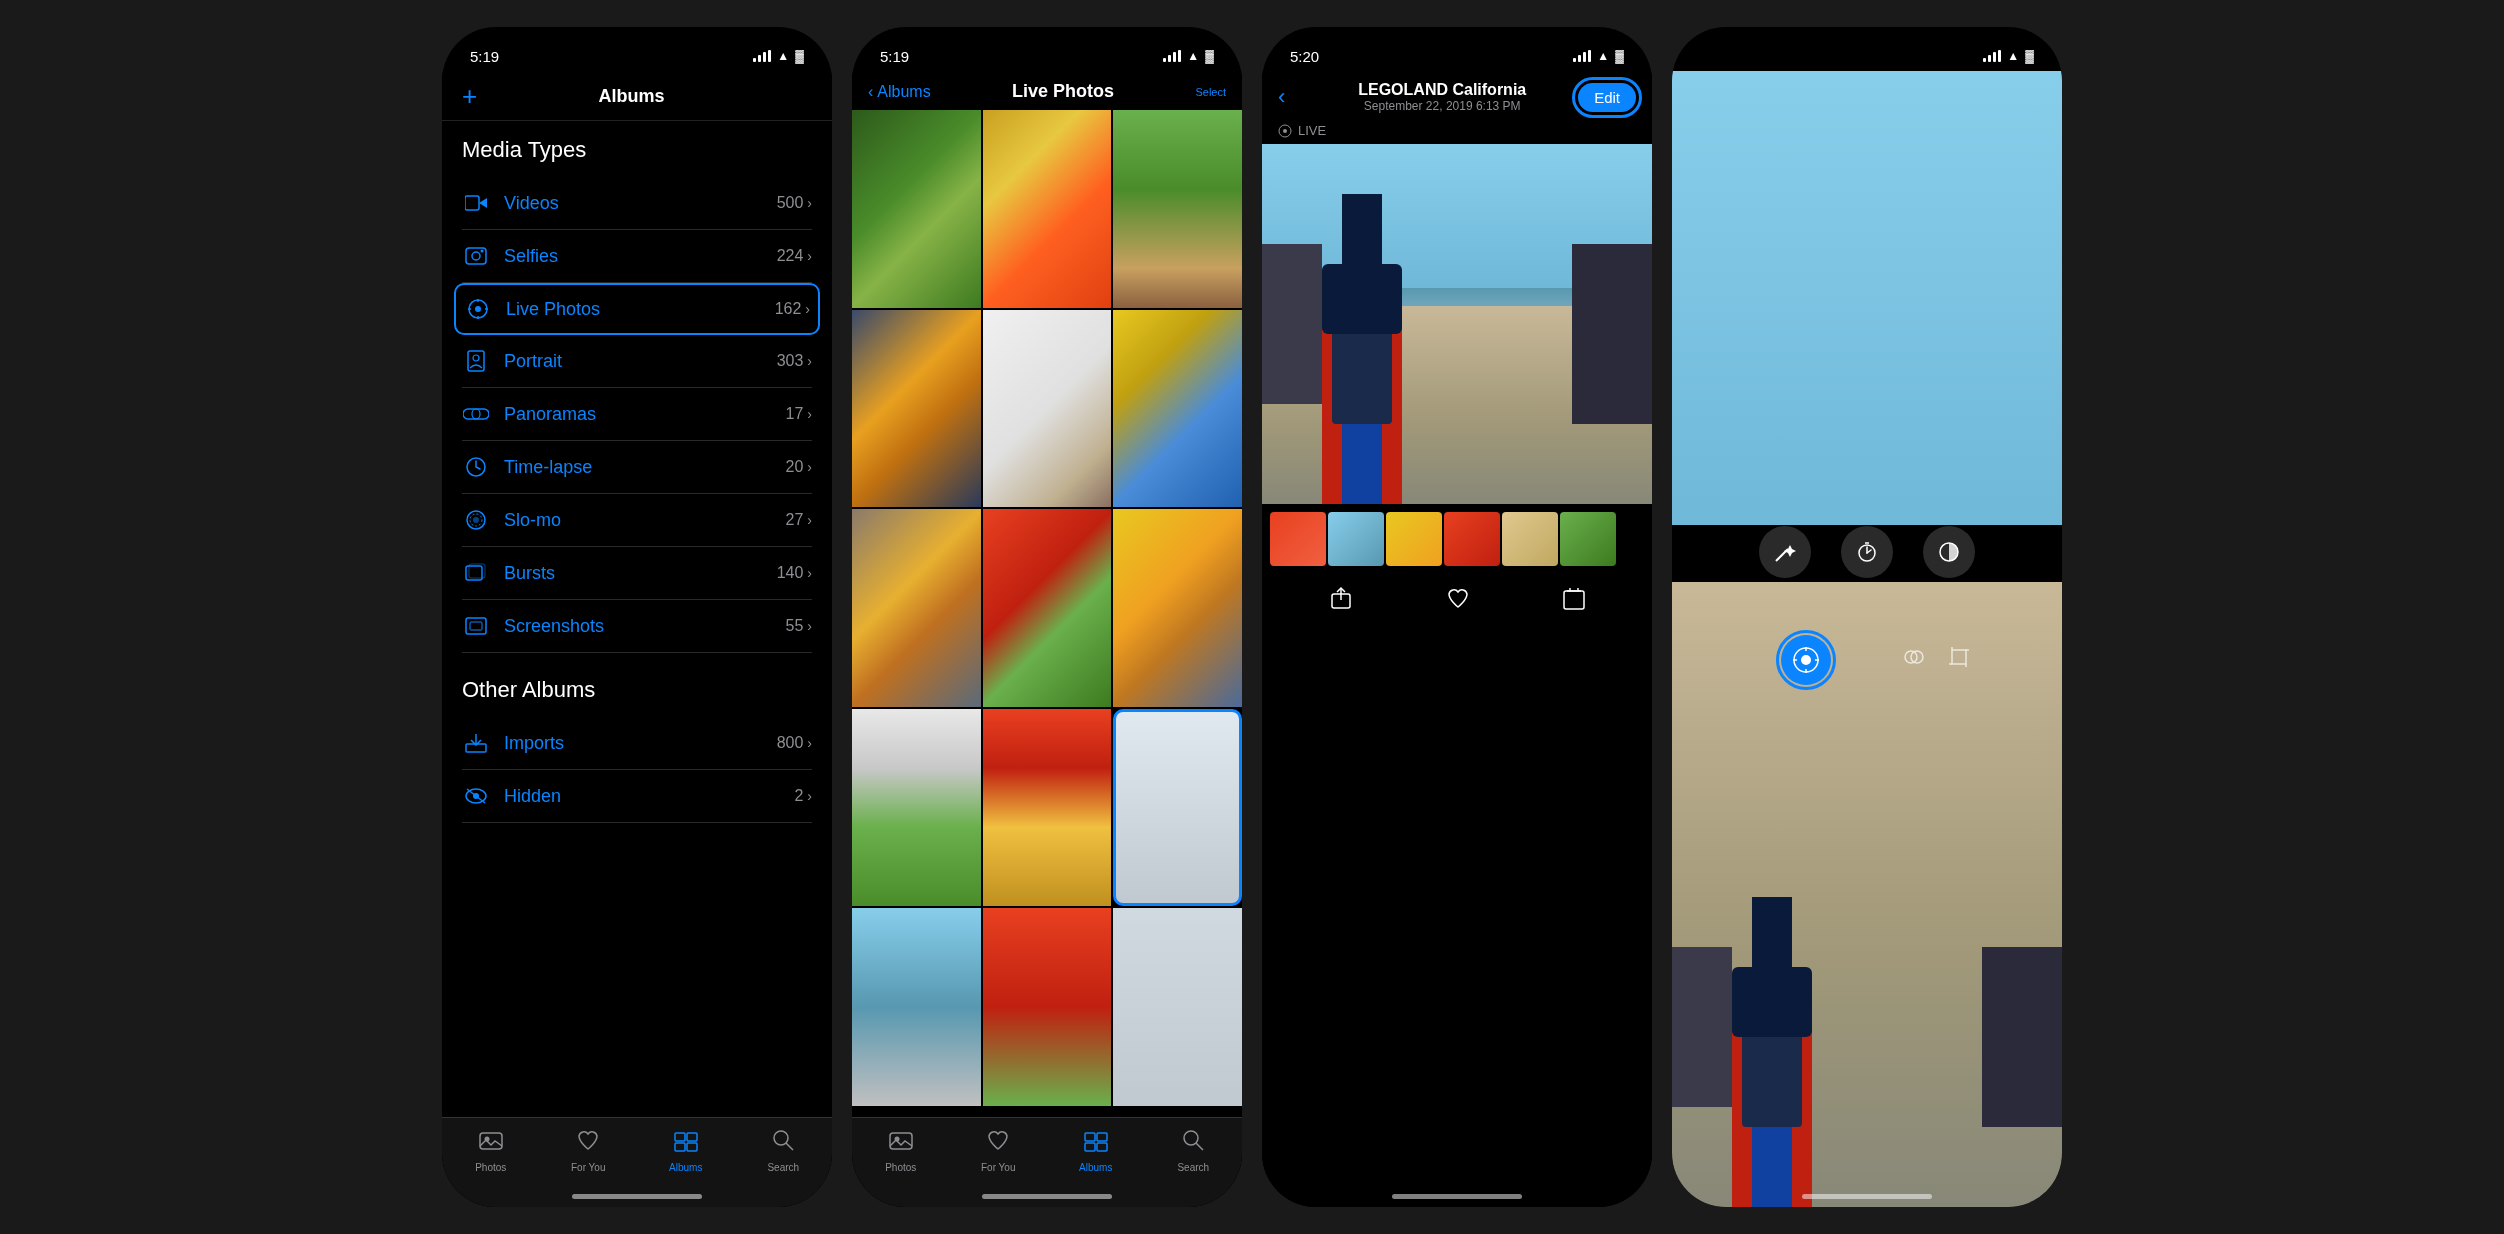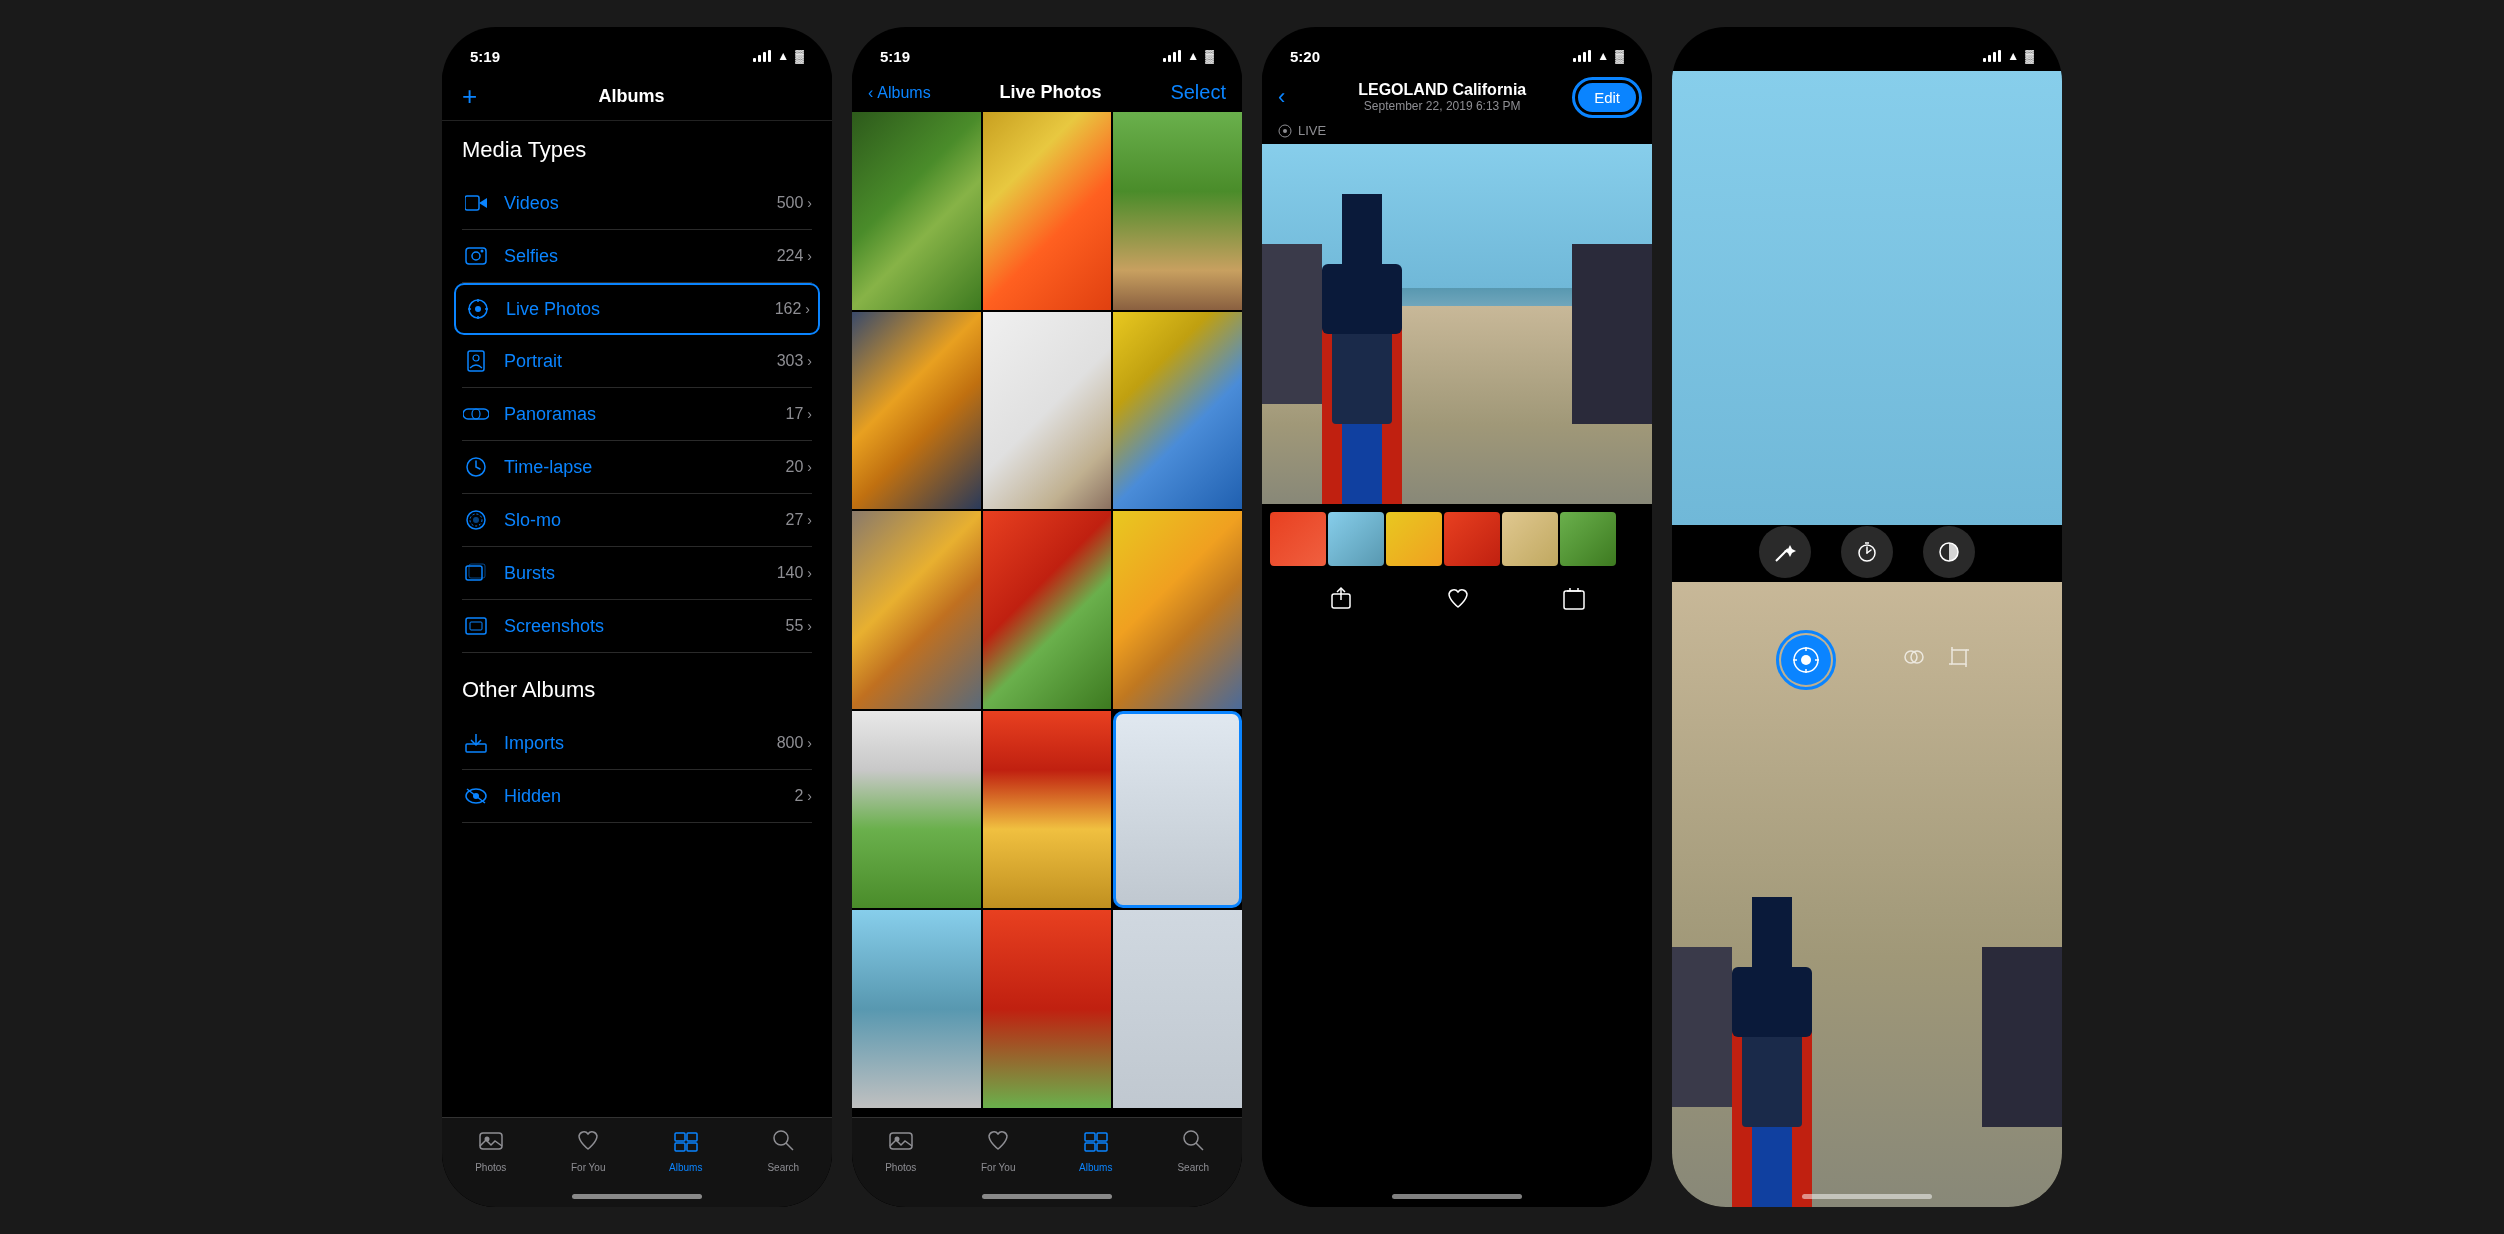--- a/index.html
+++ b/index.html
@@ -47,21 +47,21 @@
       justify-content: space-between;
       align-items: center;
       padding: 14px 28px 0;
       height: 44px;
       position: relative;
       z-index: 10;
     }
     .status-time {
       color: #fff;
       font-size: 15px;
-      font-weight: 700;
+      font-weight: 400;
     }
     .status-icons {
       display: flex;
       align-items: center;
       gap: 6px;
       color: #fff;
       font-size: 12px;
     }
     .signal-bars {
       display: flex;
@@ -226,21 +226,21 @@
       align-items: center;
       gap: 4px;
     }
     .p2-title {
       color: #fff;
       font-size: 18px;
       font-weight: 600;
     }
     .p2-select {
       color: #0a84ff;
-      font-size: 20px;
+      font-size: 11px;
     }
 
     .photo-grid {
       display: grid;
       grid-template-columns: repeat(3, 1fr);
       gap: 2px;
       height: calc(100% - 140px);
       overflow: hidden;
     }
     .photo-cell {

